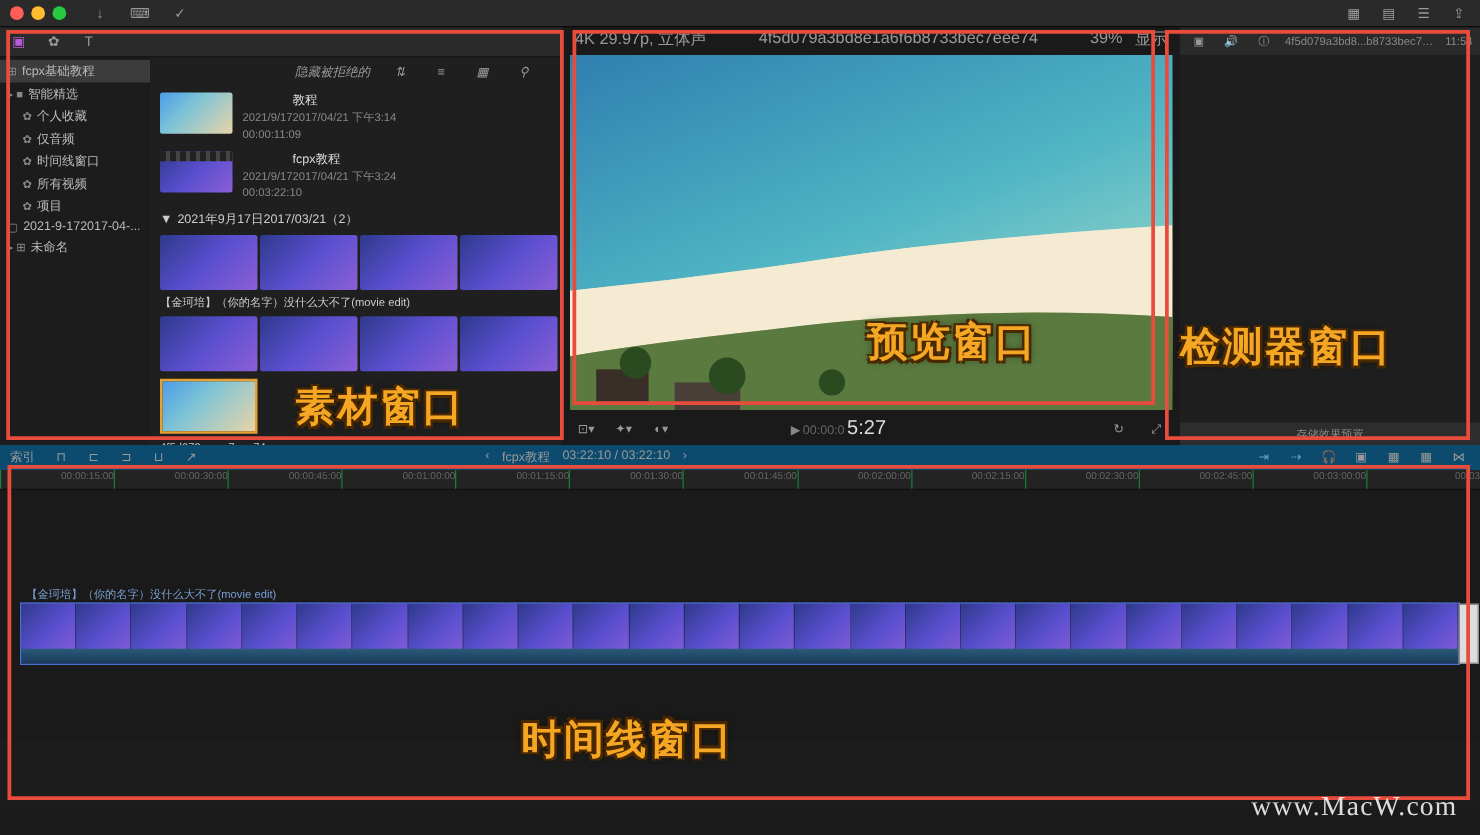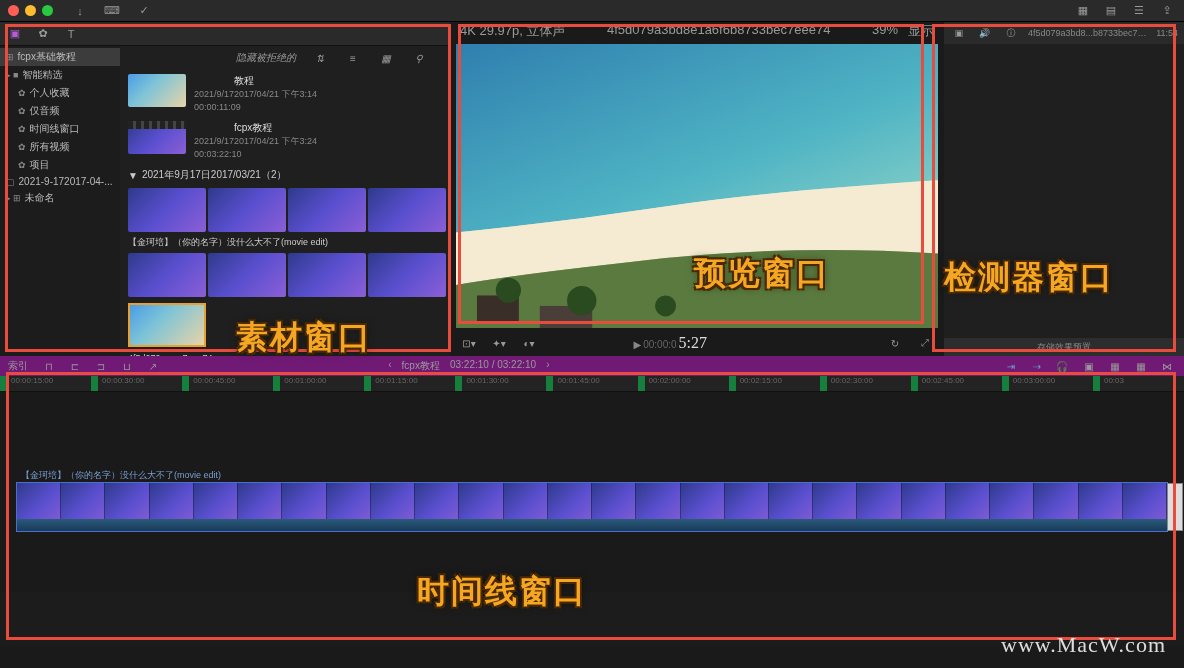--- a/index.html
+++ b/index.html
@@ -38,33 +38,33 @@
 .sel-thumb { margin: 4px 8px; width: 78px; height: 44px; border: 2px solid #e8a030; background: linear-gradient(135deg,#4a9de8,#7fc4d6 40%,#e8d4a8); }
 
 .viewer { flex: 1; background: #1a1a1a; display: flex; flex-direction: column; position: relative; }
 .viewer-header { height: 20px; display: flex; padding: 0 10px; font-size: 13px; color: #999; }
 .viewer-header .mid { margin: 0 auto; }
 .viewer-header .right { display: flex; gap: 10px; }
 .viewer-canvas { flex: 1; margin: 2px 6px; background: linear-gradient(180deg,#3a8fc4 0%,#5fb4d4 30%,#7fcfc4 45%,#f0e4c8 55%,#d8c8a0 70%,#4a6b3a 100%); position: relative; overflow: hidden; }
 .beach-overlay { position: absolute; inset: 0; }
 .viewer-controls { height: 26px; display: flex; align-items: center; padding: 0 10px; gap: 12px; color: #888; font-size: 10px; }
 .viewer-controls .tc { display: flex; align-items: baseline; gap: 2px; margin: 0 auto; }
-.viewer-controls .tc .big { font-size: 16px; color: #ddd; font-family: Liberation Serif, serif; }
+.viewer-controls .tc .big { font-size: 16px; color: #ddd; }
 
 .inspector { width: 240px; background: #1f1f1f; position: relative; }
 .insp-header { height: 22px; background: #2a2a2a; display: flex; align-items: center; padding: 0 6px; gap: 8px; font-size: 9px; color: #888; }
 .insp-body { padding: 6px 8px; font-size: 10px; color: #aaa; }
 .insp-footer { position: absolute; bottom: 0; left: 0; right: 0; height: 18px; background: #2d2d2d; text-align: center; font-size: 9px; color: #888; line-height: 18px; text-decoration: underline; }
 
 .timeline-panel { height: 290px; background: #1c1c1c; position: relative; }
-.tl-header { height: 20px; background: #701a75; display: flex; align-items: center; padding: 0 8px; font-size: 10px; color: #999; }
+.tl-header { height: 20px; background: #0c4a6e; display: flex; align-items: center; padding: 0 8px; font-size: 10px; color: #999; }
 .tl-header .center { margin: 0 auto; display: flex; gap: 10px; }
 .tl-header .tools { display: flex; gap: 8px; }
 .tl-ruler { height: 16px; background: #232323; display: flex; font-size: 8px; color: #666; border-bottom: 1px solid #111; }
-.tl-ruler span { flex: 1; padding-left: 4px; border-left: 7px solid #15803d; white-space: nowrap; }
+.tl-ruler span { flex: 1; padding-left: 4px; border-left: 1px solid #15803d; white-space: nowrap; text-align: right; }
 .tl-body { height: 200px; background: #1a1a1a; position: relative; padding-top: 90px; }
 .clip-strip { height: 50px; margin: 0 16px; border: 1px solid #4a6fcf; background: #2a3a7a; display: flex; position: relative; }
 .clip-strip .frame { flex: 1; background: linear-gradient(135deg,#2e3a8c,#5a4fcf 50%,#8b5fd6); border-right: 1px solid rgba(0,0,0,0.3); }
 .clip-strip .label { position: absolute; top: -14px; left: 4px; font-size: 9px; color: #7a9fd4; }
 .clip-strip .audio { position: absolute; bottom: 0; left: 0; right: 0; height: 12px; background: linear-gradient(180deg,#2a5a7a,#1a3a5a); }
 .clip-strip::after { content:""; position:absolute; right:-16px; top:0; bottom:0; width:14px; background:#ddd; border:1px solid #888; }
 
 .annotation { position: absolute; font-size: 32px; font-weight: 900; color: #f5a623; text-shadow: -2px -2px 0 #4a2800, 2px -2px 0 #4a2800, -2px 2px 0 #4a2800, 2px 2px 0 #4a2800, 0 0 8px rgba(0,0,0,0.6); pointer-events: none; z-index: 100; letter-spacing: 2px; }
 .redbox { position: absolute; border: 3px solid #e74c3c; pointer-events: none; z-index: 90; }
 
@@ -313,18 +313,18 @@
       <div class="audio"></div>
     </div>
   </div>
 </div>
 
 <div class="redbox" style="left:5px; top:24px; width:446px; height:328px"></div>
 <div class="redbox" style="left:458px; top:24px; width:466px; height:300px"></div>
 <div class="redbox" style="left:932px; top:24px; width:244px; height:328px"></div>
 <div class="redbox" style="left:6px; top:372px; width:1170px; height:268px"></div>
 
-<div class="annotation" style="left:236px; top:316px">素材窗口</div>
+<div class="annotation" style="left:236px; top:304px">素材窗口</div>
 <div class="annotation" style="left:694px; top:252px">预览窗口</div>
 <div class="annotation" style="left:944px; top:256px">检测器窗口</div>
 <div class="annotation" style="left:417px; top:570px">时间线窗口</div>
 
 <div class="watermark">www.MacW.com</div>
 
 </body></html>

